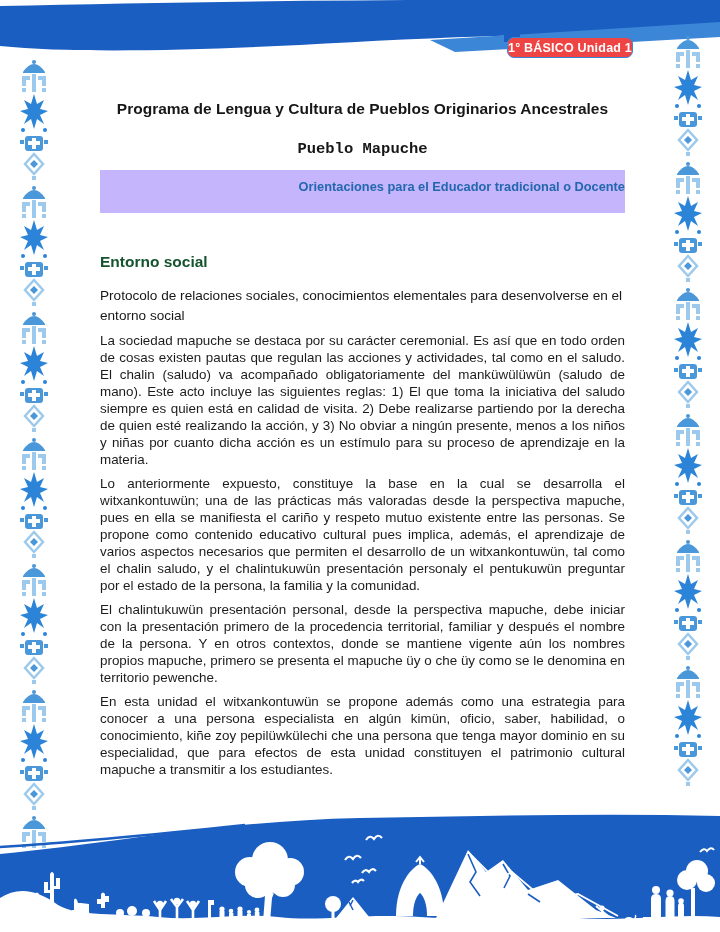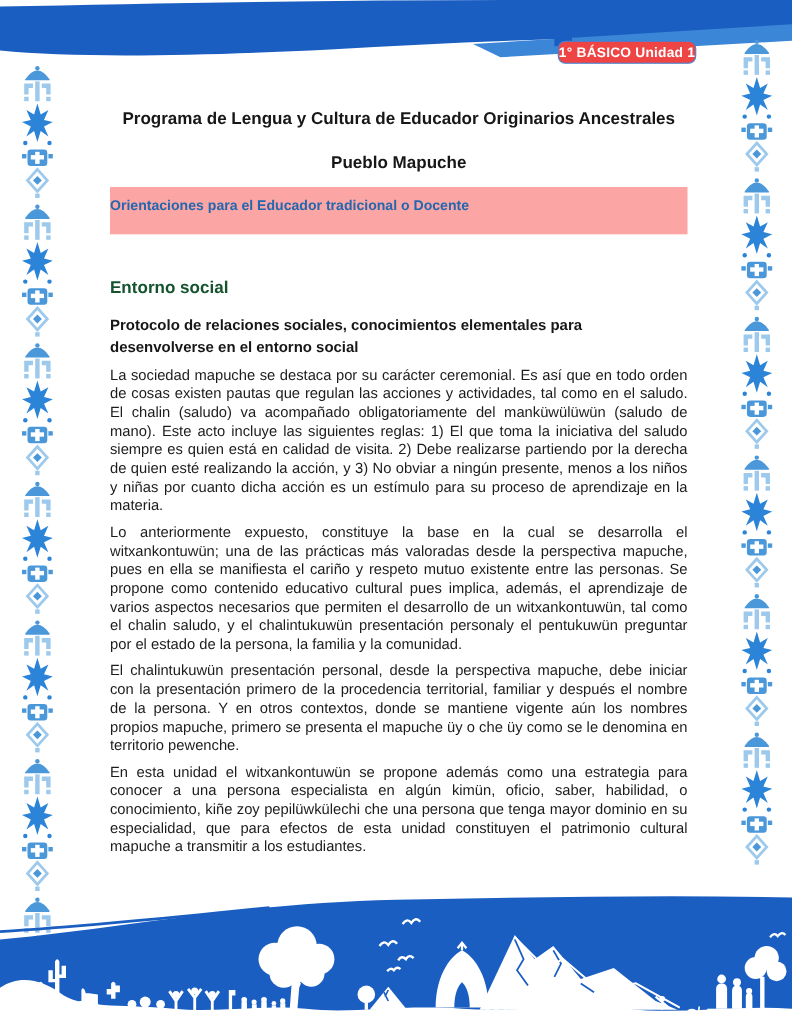--- a/index.html
+++ b/index.html
@@ -17,29 +17,29 @@
     color:#ffffff;font-weight:bold;font-size:12.5px;
     display:flex;align-items:center;justify-content:center;
     letter-spacing:.2px;box-sizing:border-box;
   }
   
   .border-left{left:17px;top:60px;}
   .border-right{left:671px;top:36px;}
   
   .main{left:100px;top:100px;width:525px;color:#1c1c1c;}
   .title1{margin:0 0 22px 0;font-size:15.5px;font-weight:bold;text-align:center;color:#171717;}
-  .title2{margin:0 0 12px 0;font-size:15.5px;font-weight:bold;text-align:center;color:#171717;}
+  .title2{margin:0 0 12px 0;font-size:15.5px;font-weight:bold;text-align:center;color:#171717;font-family:Liberation Mono, monospace;}
   .banner{
-    height:43px;background:#fca5a5;margin:0 0 40px 0;
-    display:flex;justify-content:flex-start;align-items:flex-start;
+    height:43px;background:#c4b5fd;margin:0 0 40px 0;
+    display:flex;justify-content:flex-end;align-items:flex-start;
     padding-top:9px;box-sizing:border-box;
   }
   .banner-text{color:#2367ae;font-weight:bold;font-size:12.8px;}
   .section-heading{margin:0 0 15px 0;font-size:15.5px;font-weight:bold;color:#14532d;}
-  .subheading{margin:0 0 6px 0;font-size:13.6px;font-weight:bold;line-height:20px;color:#171717;}
+  .subheading{margin:0 0 6px 0;font-size:13.6px;font-weight:normal;line-height:20px;color:#171717;}
   .body-par{margin:0 0 7px 0;font-size:13.4px;line-height:17px;text-align:justify;}
   
   .footer-svg{left:0;top:810px;}
 </style>
 </head>
 <body>
 
 <div class="page">
 
   <svg width="0" height="0" style="position:absolute" aria-hidden="true">
@@ -90,21 +90,21 @@
   <svg class="abs border-right" width="34" height="778" viewBox="0 0 34 778">
     <use href="#lace-motif" y="0"></use>
       <use href="#lace-motif" y="126"></use>
       <use href="#lace-motif" y="252"></use>
     <use href="#lace-motif" y="378"></use>
       <use href="#lace-motif" y="504"></use>
       <use href="#lace-motif" y="630"></use>
   </svg>
 
   <div class="abs main">
-    <h1 class="title1">Programa de Lengua y Cultura de Educador Originarios Ancestrales</h1>
+    <h1 class="title1">Programa de Lengua y Cultura de Pueblos Originarios Ancestrales</h1>
     <h2 class="title2">Pueblo Mapuche</h2>
 
     <div class="banner">
       <span class="banner-text">Orientaciones para el Educador tradicional o Docente</span>
     </div>
 
     <h3 class="section-heading">Entorno social</h3>
     <h4 class="subheading">Protocolo de relaciones sociales, conocimientos elementales para desenvolverse en el entorno social</h4>
 
     <p class="body-par">La sociedad mapuche se destaca por su carácter ceremonial. Es así que en todo orden de cosas existen pautas que regulan las acciones y actividades, tal como en el saludo. El chalin (saludo) va acompañado obligatoriamente del manküwülüwün (saludo de mano). Este acto incluye las siguientes reglas: 1) El que toma la iniciativa del saludo siempre es quien está en calidad de visita. 2) Debe realizarse partiendo por la derecha de quien esté realizando la acción, y 3) No obviar a ningún presente, menos a los niños y niñas por cuanto dicha acción es un estímulo para su proceso de aprendizaje en la materia.</p>

